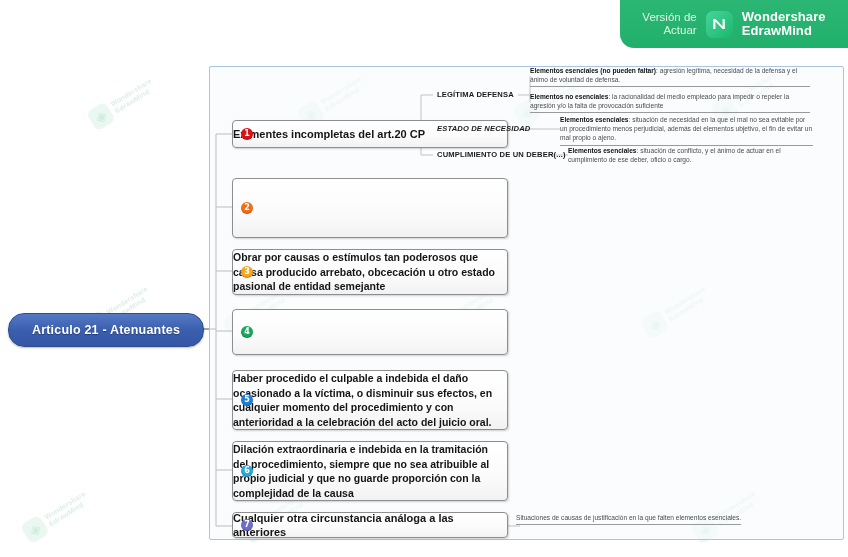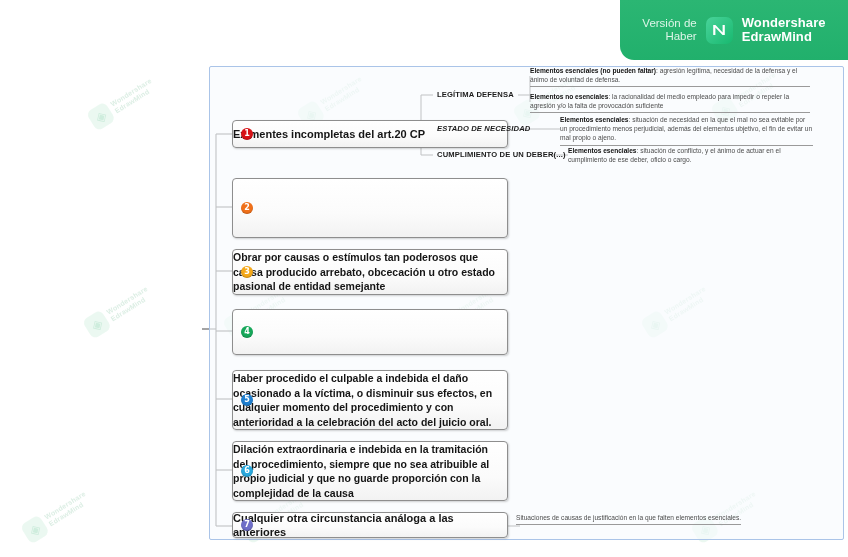--- a/index.html
+++ b/index.html
@@ -46,21 +46,21 @@
     color: #b9ddc9;
     font-weight: bold;
     letter-spacing: .2px;
   }
 
   
   #trial-banner {
     position: absolute;
     top: 0; right: 0;
     width: 228px;
-    height: 60px;
+    height: 48px;
     background: linear-gradient(180deg,#2bb673 0%,#21b06c 100%);
     border-bottom-left-radius: 14px;
     border-bottom-right-radius: 0;
     display: flex;
     align-items: center;
     justify-content: center;
     gap: 9px;
     z-index: 40;
   }
   #trial-banner .trial-text {
@@ -287,21 +287,21 @@
     <div class="wm-txt">
       <div>Wondershare</div>
       <div>EdrawMind</div>
     </div>
   </div>
 </div>
 
 <div id="trial-banner">
   <div class="trial-text">
     <div>Versión de</div>
-    <div>Haber</div>
+    <div>Actuar</div>
   </div>
   <div class="logo-box">
     <svg width="18" height="18" viewBox="0 0 18 18" aria-hidden="true">
       <path d="M3.2 14V4h2.3l7.1 7.4V4h2.2v10h-2.3L5.4 6.6V14z" fill="#ffffff"></path>
     </svg>
   </div>
   <div class="brand">
     <div>Wondershare</div>
     <div>EdrawMind</div>
   </div>
@@ -333,20 +333,23 @@
 
     <path d="M518,95 L530,95" stroke="#5a5a5a" stroke-width="1.0" fill="none"></path>
     <path d="M530,76 L530,102" stroke="#5a5a5a" stroke-width="1.0" fill="none"></path>
 
     <path d="M518,129 L560,129" stroke="#5a5a5a" stroke-width="1.0" fill="none"></path>
     <path d="M548,155 L568,155" stroke="#5a5a5a" stroke-width="1.0" fill="none"></path>
 
     <path d="M508,526 L520,526" stroke="#5a5a5a" stroke-width="1.0" fill="none"></path>
   </svg>
 
+  <div id="central-topic">
+    <span class="ct-label">Articulo 21 - Atenuantes</span>
+  </div>
 
   <div class="branch single" style="left:232px; top:120px; width:276px; height:28px;">
     <span class="badge" style="background: rgb(216, 18, 23);">1</span>
     <span class="b-text">Eximentes incompletas del art.20 CP</span>
   </div>
 
   <div class="branch" style="left:232px; top:178px; width:276px; height:60px;">
     <span class="badge" style="background: rgb(240, 112, 25);">2</span>
   </div>
 

